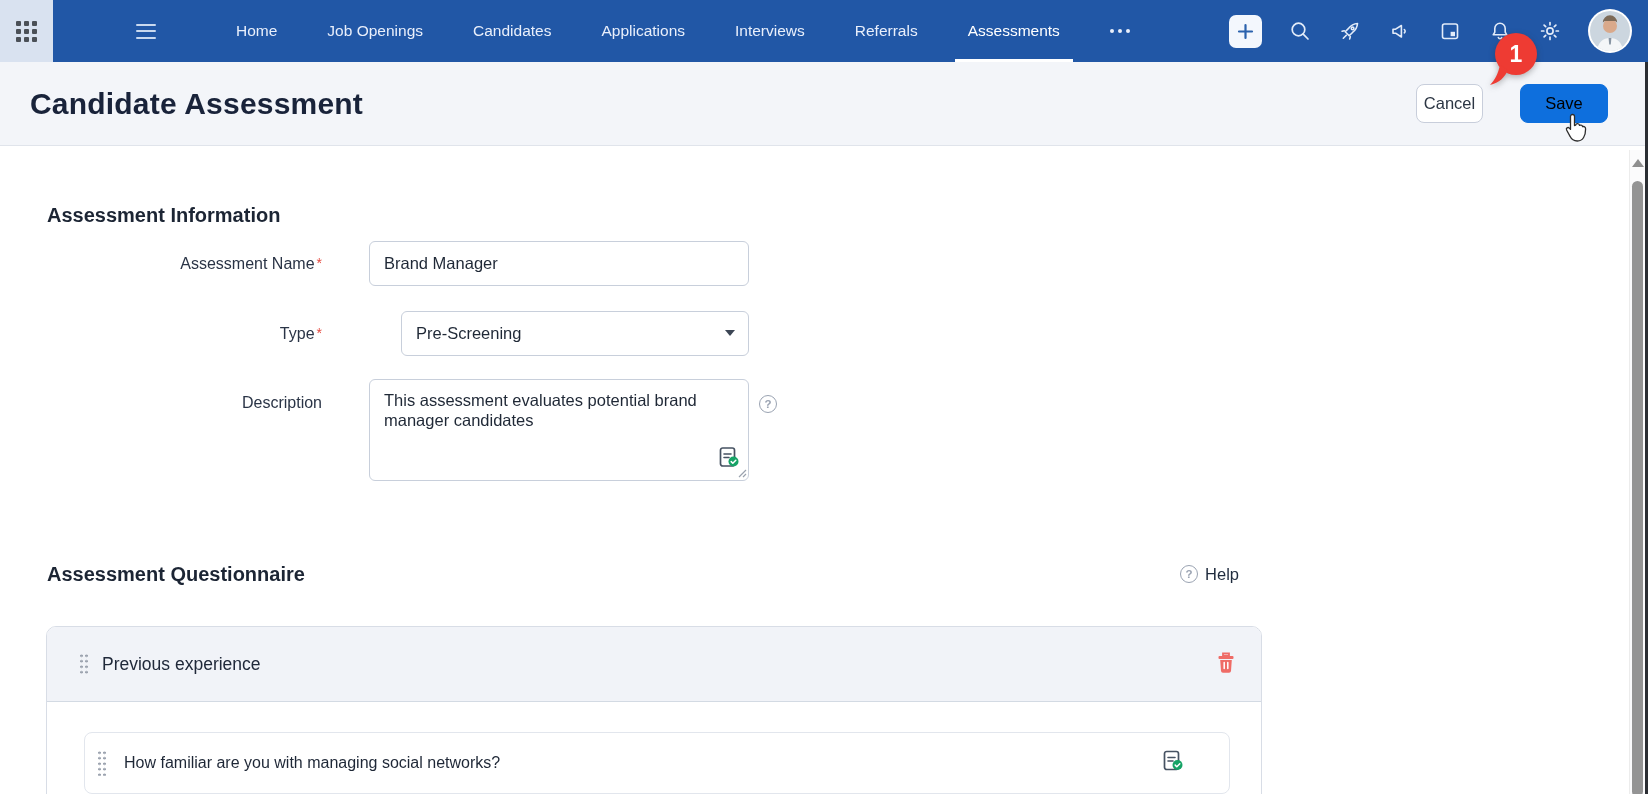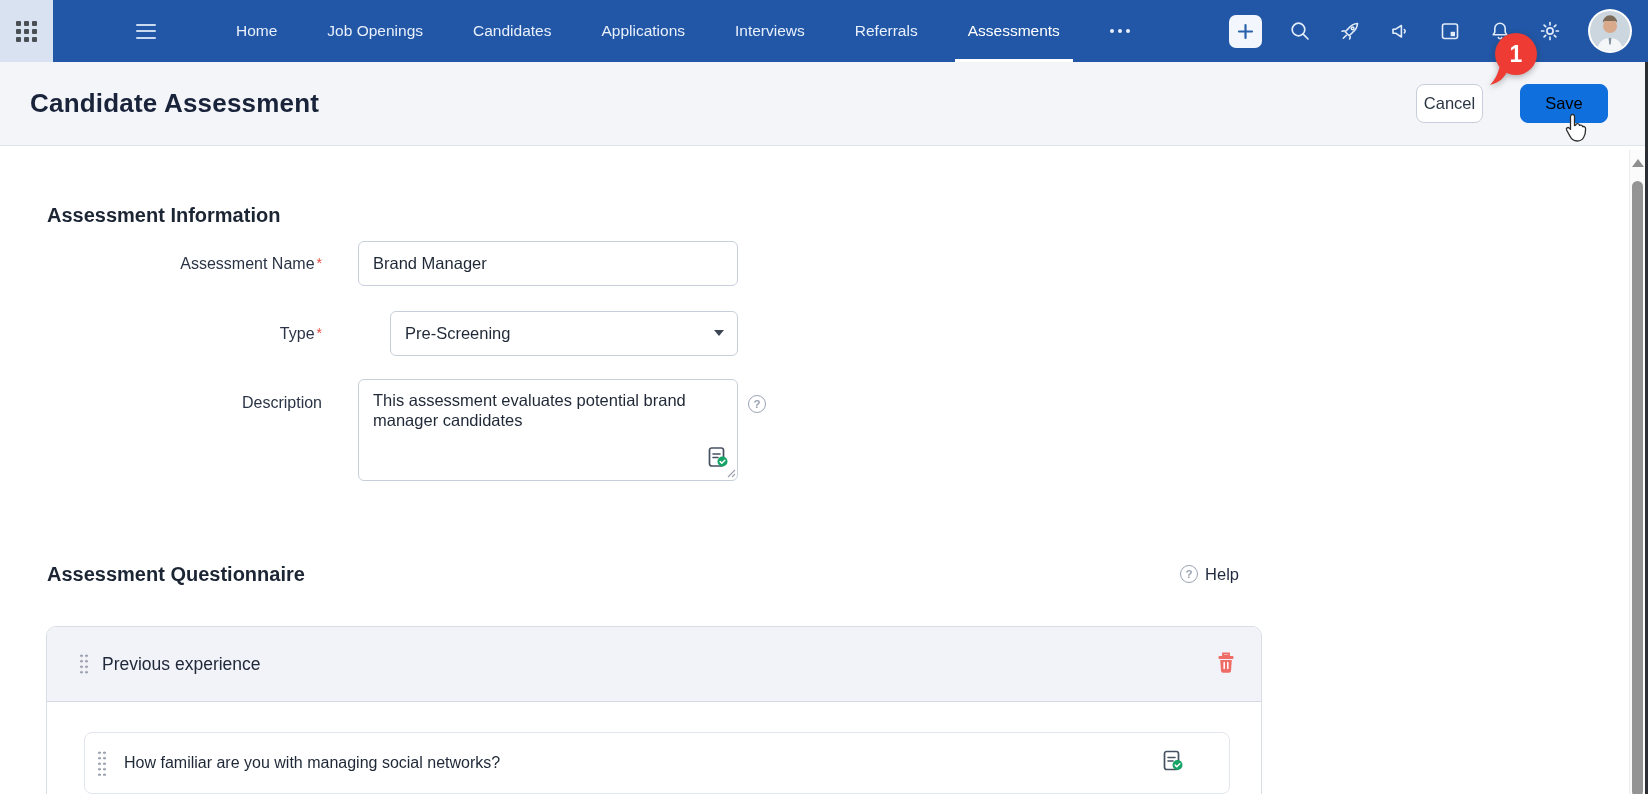--- a/index.html
+++ b/index.html
@@ -25,31 +25,31 @@
   .nav-right { margin-left:auto; display:flex; align-items:center; gap:26px; padding-right:16px; }
   .nav-ico { width:24px; height:24px; cursor:pointer; display:block; }
   .plus-box { width:33px; height:33px; background:#f3f7fd; border-radius:7px; display:flex;
               align-items:center; justify-content:center; cursor:pointer; }
   .avatar { width:44px; height:44px; border-radius:50%; background:#fff; display:flex;
             align-items:center; justify-content:center; cursor:pointer; }
 
   
   .page-header { height:84px; background:#f3f5f9; border-bottom:1px solid #e0e4eb;
                  display:flex; align-items:center; padding:0 40px 0 30px; }
-  .page-title { font-size:26px; font-weight:bold; color:#19233a; letter-spacing:.2px; }
+  .page-title { font-size:30px; font-weight:bold; color:#19233a; letter-spacing:.2px; }
   .btn { height:39px; border-radius:8px; font-size:16.5px; display:flex; align-items:center;
          justify-content:center; cursor:pointer; user-select:none; }
   .btn-cancel { margin-left:auto; width:67px; background:#fff; border:1px solid #c8cedb; color:#2c3644; }
   .btn-save { margin-left:37px; width:88px; background:#0e6fdd; border:1px solid #0e6fdd; color:#000000; }
 
   
   .content { position:relative; height:648px; background:#fff; padding-left:47px; overflow:hidden; }
   .sec-heading { margin-top:57px; font-size:20px; line-height:24px; font-weight:bold; color:#1c2534; }
 
-  .form-grid { margin-top:14px; display:grid; grid-template-columns:275px 380px; column-gap:36px; }
+  .form-grid { margin-top:14px; display:grid; grid-template-columns:275px 380px; column-gap:47px; }
   .f-label { text-align:right; font-size:16px; color:#2a3446; }
   .f-label .req { color:#e5493f; font-size:14px; vertical-align:top; margin-left:2px; }
   .row-mid { line-height:45px; }
   .row-top { padding-top:14px; line-height:20px; }
   .gap-s { height:25px; grid-column:1 / span 2; }
   .gap-t { height:23px; grid-column:1 / span 2; }
   .text-input, .select-box { height:45px; border:1px solid #c8cfdb; border-radius:6px; background:#fff;
         font-size:16.5px; color:#1f2836; padding:0 14px; width:100%;
         font-family:"Liberation Sans", sans-serif; }
   .select-wrap { position:relative;padding-left:32px; }

